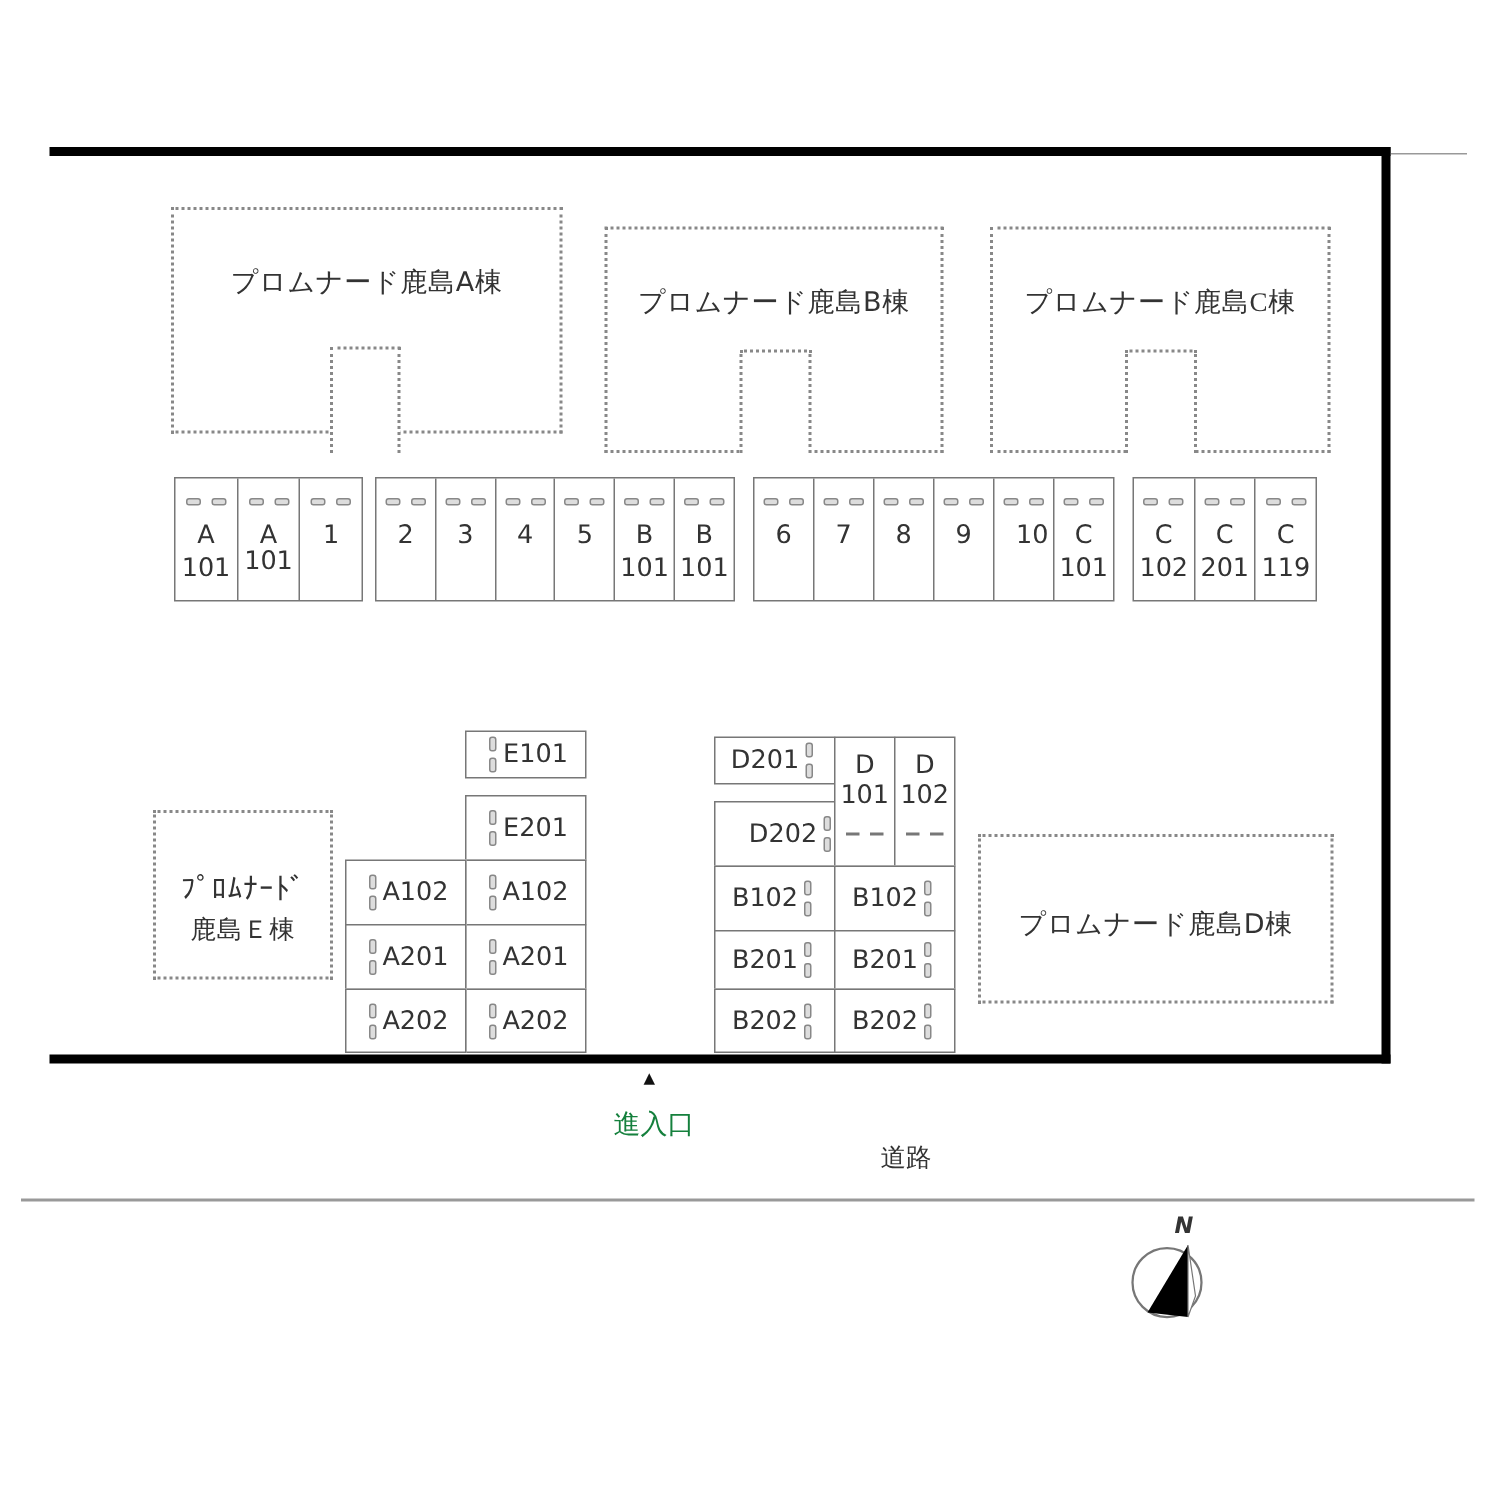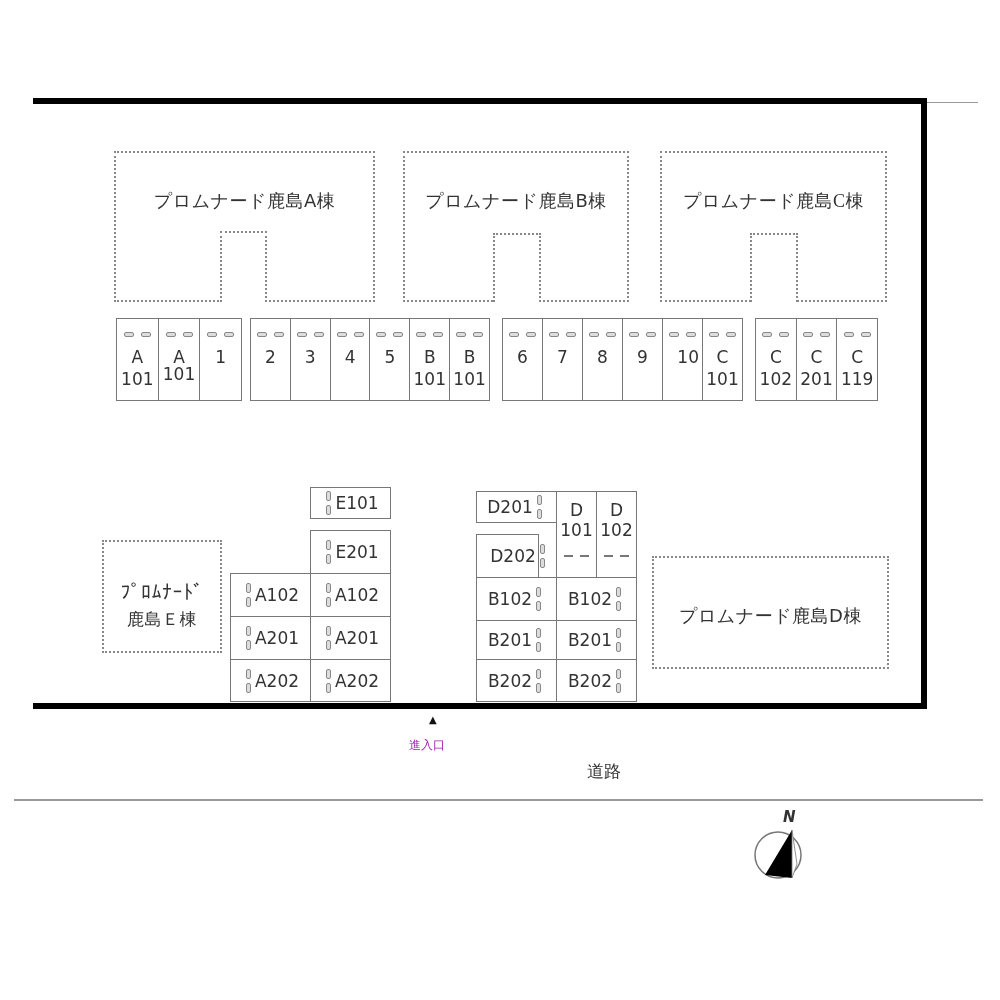--- a/index.html
+++ b/index.html
@@ -17,32 +17,32 @@
   .pcell { flex: 1; border-right: 1.5px solid #777; position: relative; text-align: center; }
   .pcell:last-child { border-right: none; }
   .wheel { position: absolute; top: 13px; left: 0; right: 0; display: flex; justify-content: center; gap: 7px; }
   .wheel i { display: block; width: 8px; height: 3px; border: 1px solid #888; border-radius: 2px; background: #ddd; }
   .pl1 { position: absolute; top: 28px; left: 0; right: 0; font-size: 17px; color: #333; }
   .pl2 { position: absolute; top: 50px; left: 0; right: 0; font-size: 17px; color: #333; }
   .grid-cell { border: 1.5px solid #777; background: #fff; font-size: 17px; color: #333;
                display: flex; align-items: center; justify-content: center; }
   .vstop { display: inline-flex; flex-direction: column; gap: 4px; margin: 0 4px; }
   .vstop i { display: block; width: 3px; height: 8px; border: 1px solid #888; border-radius: 2px; background: #ddd; }
-  .small { font-size: 12px; color: #a21caf; }
+  .small { font-size: 18px; color: #15803d; }
 </style>
 </head>
 <body>
 
 <div class="abs wall" style="left:33px; top:98px; width:894px; height:6px;"></div>
 <div class="abs thin-line" style="left:927px; top:102px; width:51px; height:1px;"></div>
 <div class="abs wall" style="left:921px; top:98px; width:6px; height:611px;"></div>
 <div class="abs wall" style="left:33px; top:703px; width:894px; height:6px;"></div>
 <div class="abs thin-line" style="left:14px; top:799px; width:969px; height:2px;"></div>
 
-<div class="abs building" style="left:114px; top:151px; width:261px; height:151px;">
+<div class="abs building" style="left:114px; top:138px; width:261px; height:151px;">
   <div class="bldg-label" style="top:36px;">プロムナード鹿島A棟</div>
 </div>
 <div class="abs notch-cover" style="left:220px; top:299px; width:47px; height:6px;"></div>
 <div class="abs notch" style="left:220px; top:231px; width:47px; height:71px;"></div>
 
 <div class="abs building" style="left:403px; top:151px; width:226px; height:151px;">
   <div class="bldg-label" style="top:36px;">プロムナード鹿島B棟</div>
 </div>
 <div class="abs notch-cover" style="left:493px; top:299px; width:48px; height:6px;"></div>
 <div class="abs notch" style="left:493px; top:233px; width:48px; height:69px;"></div>
@@ -272,21 +272,21 @@
     <span>A202</span>
   </div>
 
 <div class="abs grid-cell" style="left:476px; top:491px; width:81px; height:32px;">
     <span>D201</span>
     <span class="vstop">
       <i></i>
       <i></i>
     </span>
   </div>
-<div class="abs grid-cell" style="left:476px; top:534px; width:63px; height:44px;padding-left:24px;">
+<div class="abs grid-cell" style="left:476px; top:534px; width:81px; height:44px;padding-left:24px;">
     <span>D202</span>
     <span class="vstop">
       <i></i>
       <i></i>
     </span>
   </div>
 <div class="abs grid-cell" style="left:476px; top:577px; width:81px; height:44px;">
     <span>B102</span>
     <span class="vstop">
       <i></i>

